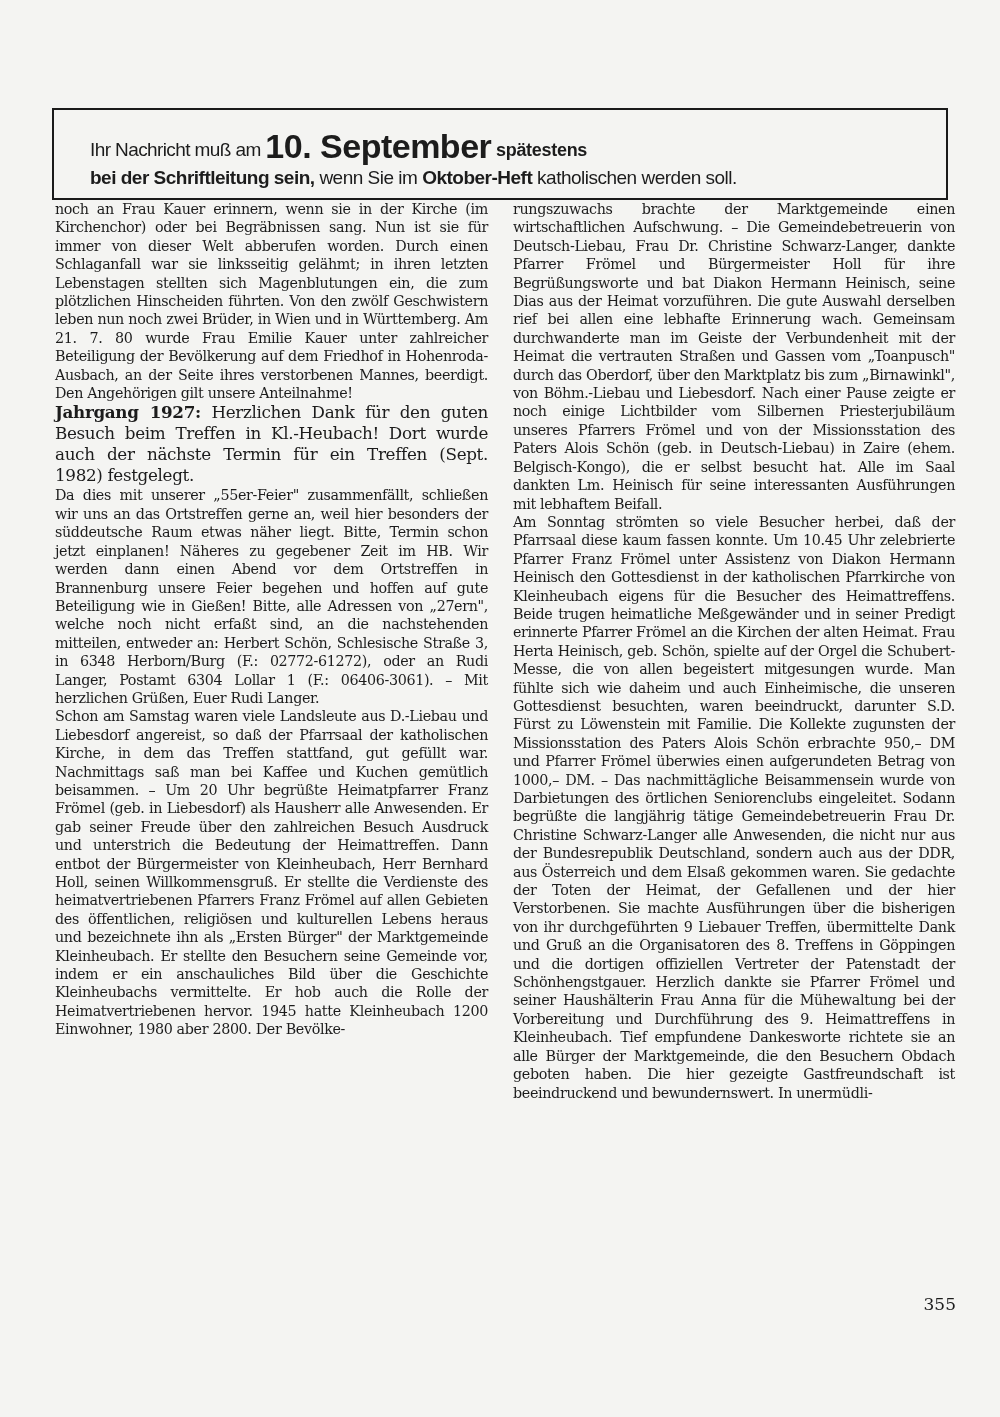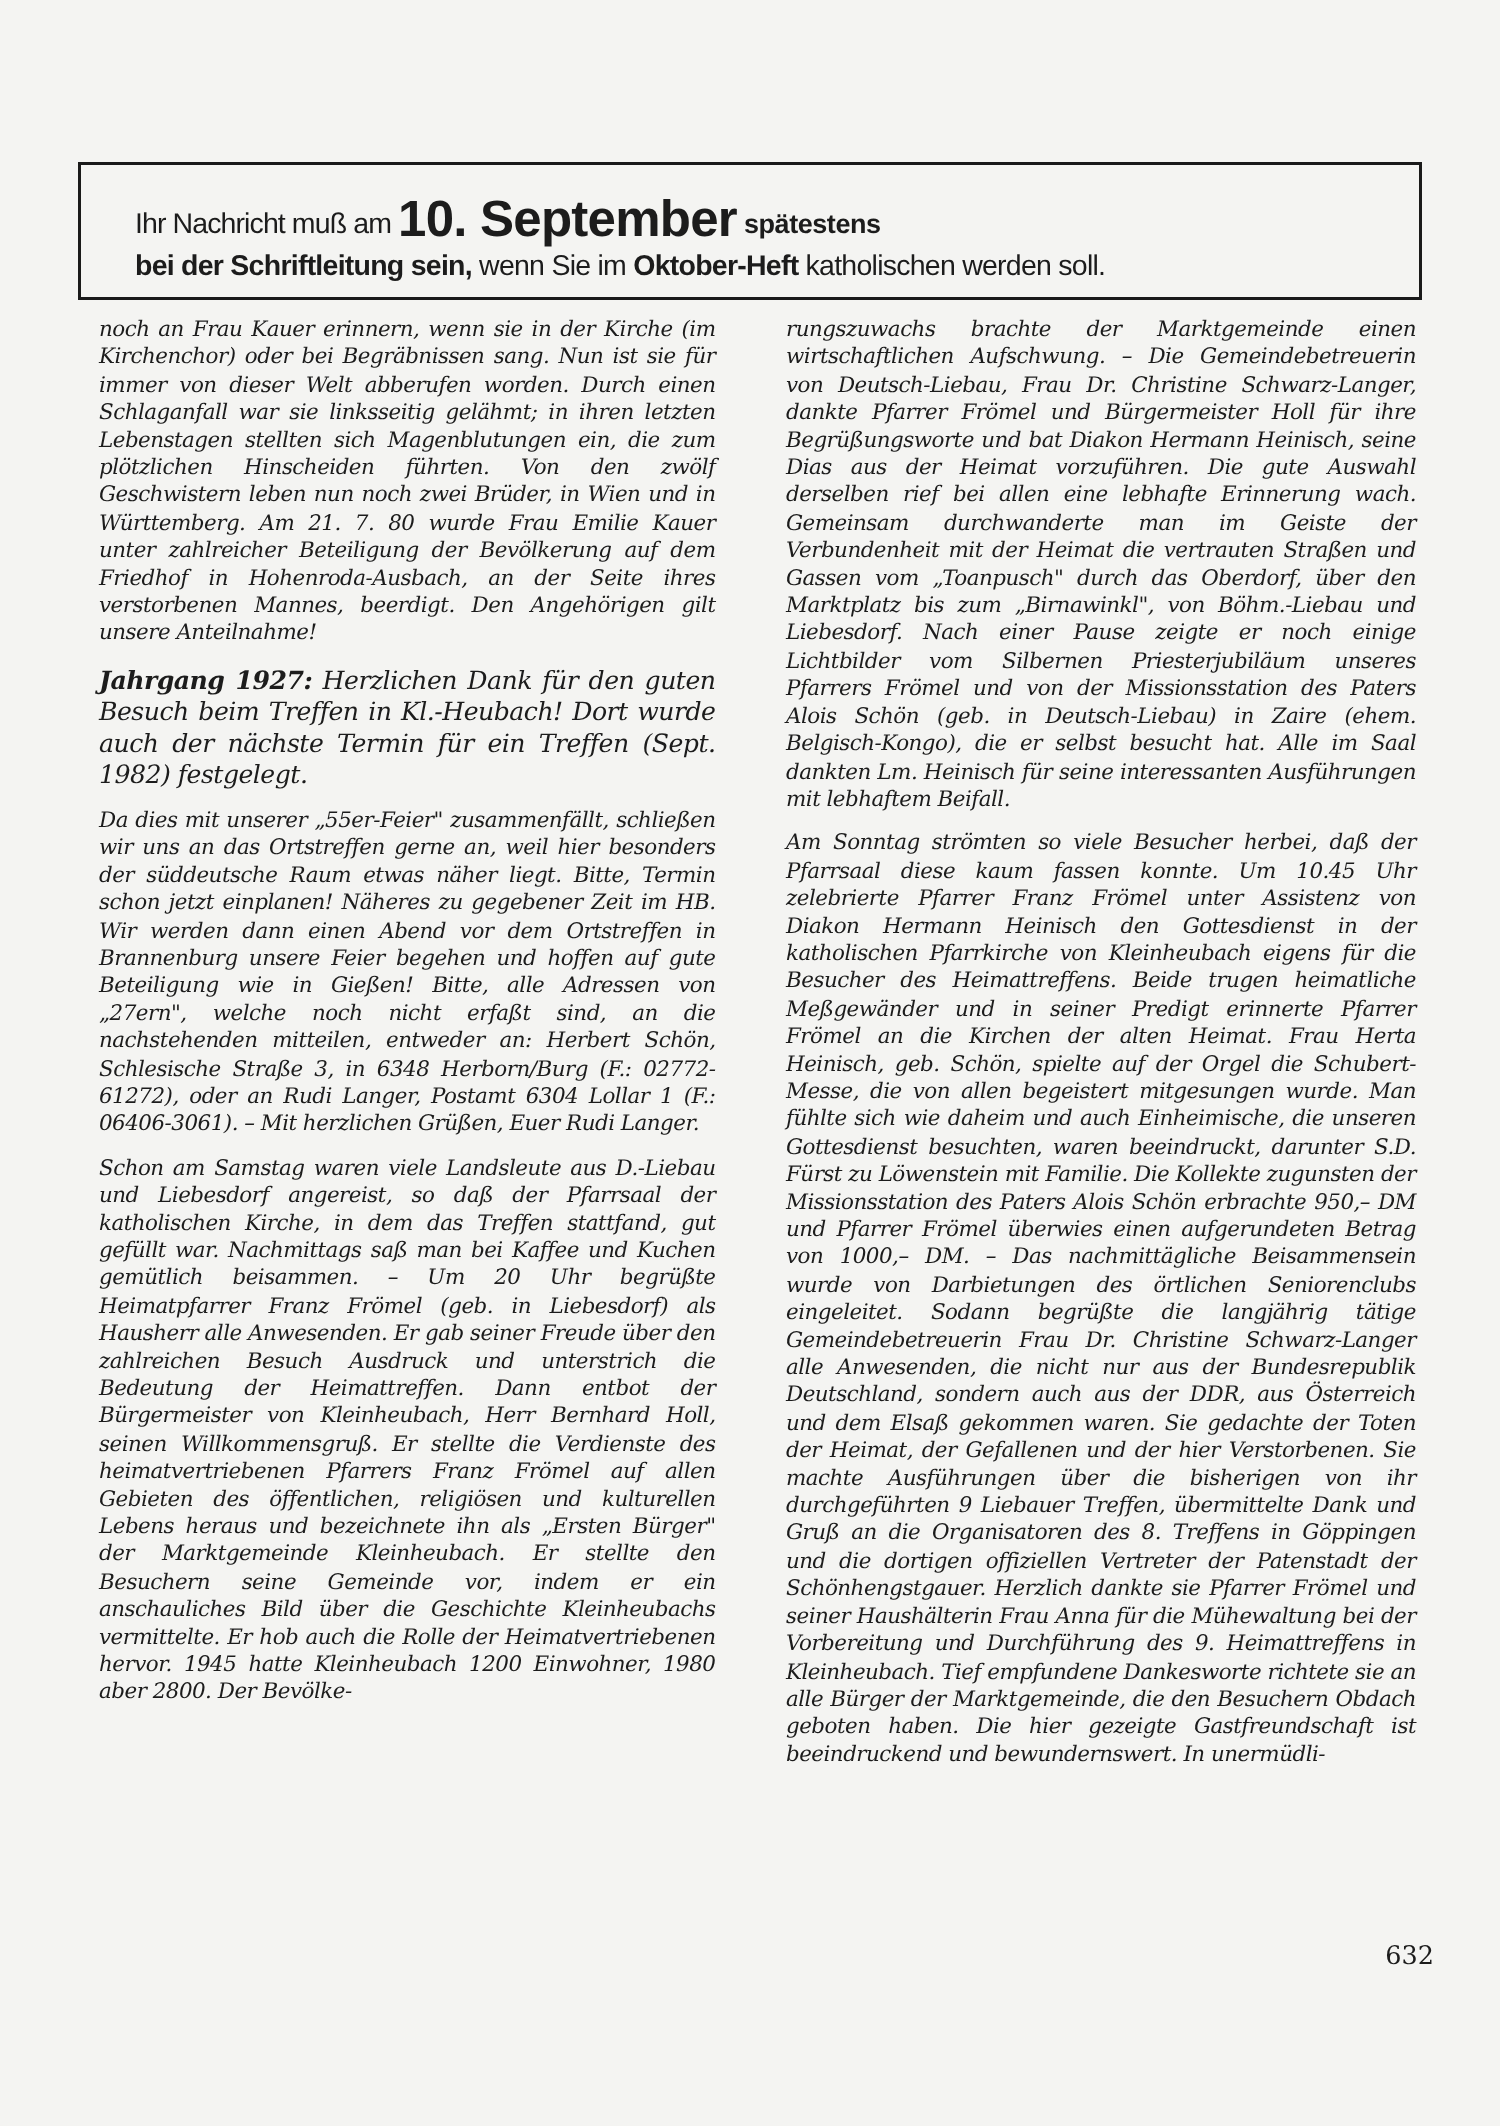--- a/index.html
+++ b/index.html
@@ -44,21 +44,21 @@
       top: 200px;
       font-family: "DejaVu Serif", serif;
       font-size: 14.3px;
       line-height: 18.4px;
       text-align: justify;
       letter-spacing: -0.35px;
       hyphens: manual;
     }
     .col-left { left: 55px; width: 433px; }
     .col-right { left: 513px; width: 442px; top: 200px; }
-    .col p { margin: 11px; font-style: italic; }
+    .col p { margin: 0; }
     .heading-sonstiges {
       font-weight: bold; font-size: 16.5px; line-height: 20px; margin-top: 4px !important;
     }
     .lead {
       font-size: 16.8px; line-height: 21px;
     }
     .lead b { font-weight: bold; }
     .page-number {
       position: absolute; right: 44px; top: 1294px;
       font-family: "DejaVu Serif", serif;
@@ -82,13 +82,13 @@
   <p class="lead"><b>Jahrgang 1927:</b><span> Herzlichen Dank für den guten Besuch beim Treffen in Kl.-Heubach! Dort wurde auch der nächste Termin für ein Treffen (Sept. 1982) festgelegt.</span></p>
   <p>Da dies mit unserer „55er-Feier" zusammenfällt, schließen wir uns an das Ortstreffen gerne an, weil hier besonders der süddeutsche Raum etwas näher liegt. Bitte, Termin schon jetzt einplanen! Näheres zu gegebener Zeit im HB. Wir werden dann einen Abend vor dem Ortstreffen in Brannenburg unsere Feier begehen und hoffen auf gute Beteiligung wie in Gießen! Bitte, alle Adressen von „27ern", welche noch nicht erfaßt sind, an die nachstehenden mitteilen, entweder an: Herbert Schön, Schlesische Straße 3, in 6348 Herborn/Burg (F.: 02772-61272), oder an Rudi Langer, Postamt 6304 Lollar 1 (F.: 06406-3061). – Mit herzlichen Grüßen, Euer Rudi Langer.</p>
   <p>Schon am Samstag waren viele Landsleute aus D.-Liebau und Liebesdorf angereist, so daß der Pfarrsaal der katholischen Kirche, in dem das Treffen stattfand, gut gefüllt war. Nachmittags saß man bei Kaffee und Kuchen gemütlich beisammen. – Um 20 Uhr begrüßte Heimatpfarrer Franz Frömel (geb. in Liebesdorf) als Hausherr alle Anwesenden. Er gab seiner Freude über den zahlreichen Besuch Ausdruck und unterstrich die Bedeutung der Heimattreffen. Dann entbot der Bürgermeister von Kleinheubach, Herr Bernhard Holl, seinen Willkommensgruß. Er stellte die Verdienste des heimatvertriebenen Pfarrers Franz Frömel auf allen Gebieten des öffentlichen, religiösen und kulturellen Lebens heraus und bezeichnete ihn als „Ersten Bürger" der Marktgemeinde Kleinheubach. Er stellte den Besuchern seine Gemeinde vor, indem er ein anschauliches Bild über die Geschichte Kleinheubachs vermittelte. Er hob auch die Rolle der Heimatvertriebenen hervor. 1945 hatte Kleinheubach 1200 Einwohner, 1980 aber 2800. Der Bevölke-</p>
 </div>
 
 <div class="col col-right">
   <p>rungszuwachs brachte der Marktgemeinde einen wirtschaftlichen Aufschwung. – Die Gemeindebetreuerin von Deutsch-Liebau, Frau Dr. Christine Schwarz-Langer, dankte Pfarrer Frömel und Bürgermeister Holl für ihre Begrüßungsworte und bat Diakon Hermann Heinisch, seine Dias aus der Heimat vorzuführen. Die gute Auswahl derselben rief bei allen eine lebhafte Erinnerung wach. Gemeinsam durchwanderte man im Geiste der Verbundenheit mit der Heimat die vertrauten Straßen und Gassen vom „Toanpusch" durch das Oberdorf, über den Marktplatz bis zum „Birnawinkl", von Böhm.-Liebau und Liebesdorf. Nach einer Pause zeigte er noch einige Lichtbilder vom Silbernen Priesterjubiläum unseres Pfarrers Frömel und von der Missionsstation des Paters Alois Schön (geb. in Deutsch-Liebau) in Zaire (ehem. Belgisch-Kongo), die er selbst besucht hat. Alle im Saal dankten Lm. Heinisch für seine interessanten Ausführungen mit lebhaftem Beifall.</p>
   <p>Am Sonntag strömten so viele Besucher herbei, daß der Pfarrsaal diese kaum fassen konnte. Um 10.45 Uhr zelebrierte Pfarrer Franz Frömel unter Assistenz von Diakon Hermann Heinisch den Gottesdienst in der katholischen Pfarrkirche von Kleinheubach eigens für die Besucher des Heimattreffens. Beide trugen heimatliche Meßgewänder und in seiner Predigt erinnerte Pfarrer Frömel an die Kirchen der alten Heimat. Frau Herta Heinisch, geb. Schön, spielte auf der Orgel die Schubert-Messe, die von allen begeistert mitgesungen wurde. Man fühlte sich wie daheim und auch Einheimische, die unseren Gottesdienst besuchten, waren beeindruckt, darunter S.D. Fürst zu Löwenstein mit Familie. Die Kollekte zugunsten der Missionsstation des Paters Alois Schön erbrachte 950,– DM und Pfarrer Frömel überwies einen aufgerundeten Betrag von 1000,– DM. – Das nachmittägliche Beisammensein wurde von Darbietungen des örtlichen Seniorenclubs eingeleitet. Sodann begrüßte die langjährig tätige Gemeindebetreuerin Frau Dr. Christine Schwarz-Langer alle Anwesenden, die nicht nur aus der Bundesrepublik Deutschland, sondern auch aus der DDR, aus Österreich und dem Elsaß gekommen waren. Sie gedachte der Toten der Heimat, der Gefallenen und der hier Verstorbenen. Sie machte Ausführungen über die bisherigen von ihr durchgeführten 9 Liebauer Treffen, übermittelte Dank und Gruß an die Organisatoren des 8. Treffens in Göppingen und die dortigen offiziellen Vertreter der Patenstadt der Schönhengstgauer. Herzlich dankte sie Pfarrer Frömel und seiner Haushälterin Frau Anna für die Mühewaltung bei der Vorbereitung und Durchführung des 9. Heimattreffens in Kleinheubach. Tief empfundene Dankesworte richtete sie an alle Bürger der Marktgemeinde, die den Besuchern Obdach geboten haben. Die hier gezeigte Gastfreundschaft ist beeindruckend und bewundernswert. In unermüdli-</p>
 </div>
 
-<div class="page-number">632</div>
+<div class="page-number">355</div>
 
 </body></html>

